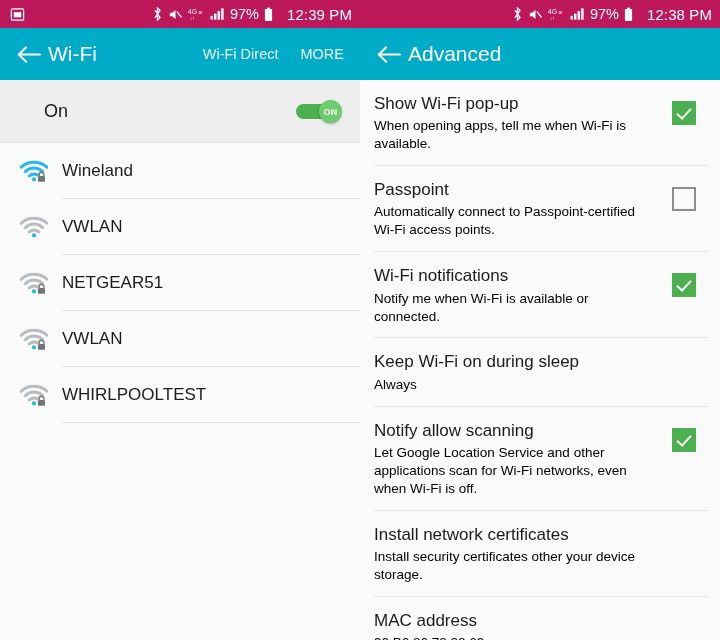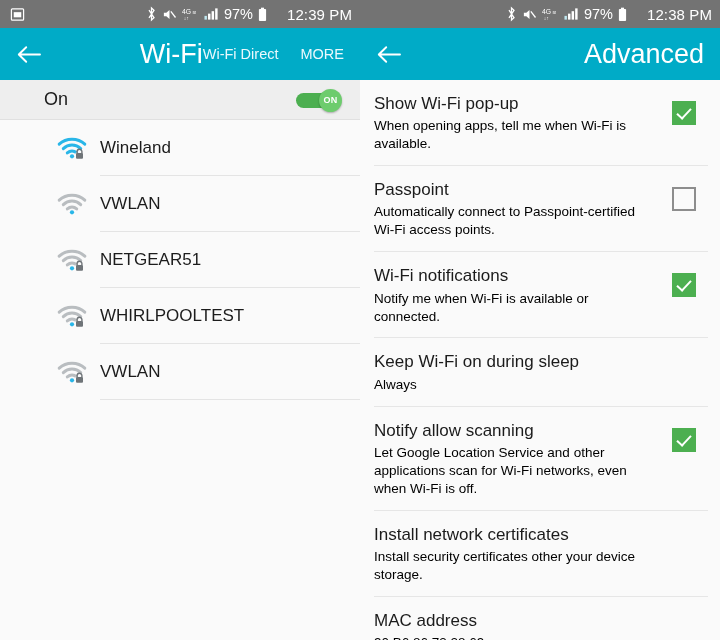--- a/index.html
+++ b/index.html
@@ -6,45 +6,45 @@
   body{
     width:720px;height:640px;
     font-family:"Liberation Sans","DejaVu Sans",sans-serif;
     background:#fafafa;overflow:hidden;
   }
   .screen{display:flex;width:720px;height:640px;}
   .pane{width:360px;height:640px;position:relative;overflow:hidden;background:#fafafa;}
 
   
   .statusbar{
-    height:28px;background:#737373;color:#ffffff;
+    height:28px;background:#be185d;color:#ffffff;
     display:flex;align-items:center;
     padding:0 8px 0 10px;box-sizing:border-box;
     font-size:14px;
   }
   .sb-left{display:flex;align-items:center;gap:6px;flex:1;}
   .sb-right{display:flex;align-items:center;gap:5px;}
-  .sb-time{font-size:15px;letter-spacing:.1px;margin-left:15px;}
+  .sb-time{font-size:15px;letter-spacing:.1px;margin-left:9px;}
   .sb-pct{font-size:14.5px;letter-spacing:0px;}
   .ic{display:inline-block;line-height:0;}
 
   
   .appbar{
     height:52px;background:#00abc7;color:#fff;
     display:flex;align-items:center;box-sizing:border-box;
     padding:0 16px 0 14px;
   }
   .back{width:30px;height:30px;flex:0 0 auto;display:flex;align-items:center;justify-content:center;cursor:pointer;}
-  .appbar-title{font-size:27px;margin-left:4px;flex:1;white-space:nowrap;text-align:right;}
+  .appbar-title{font-size:21px;margin-left:4px;flex:1;white-space:nowrap;}
   .appbar-actions{display:flex;align-items:center;gap:22px;justify-content:center;}
   .appbar-action{font-size:14.5px;color:#eaf9fd;cursor:pointer;white-space:nowrap;}
 
   
   .onrow{
-    height:40px;background:#eeeeee;
+    height:63px;background:#eeeeee;
     display:flex;align-items:center;
     padding:0 18px 0 44px;box-sizing:border-box;
     border-bottom:1px solid #e0e0e0;
   }
   .onrow-label{font-size:18px;color:#1a1a1a;flex:1;}
   .toggle{
     position:relative;width:46px;height:22px;flex:0 0 auto;cursor:pointer;
   }
   .toggle .track{
     position:absolute;left:0;top:4px;width:38px;height:15px;border-radius:8px;background:#4caf50;
@@ -53,21 +53,21 @@
     position:absolute;right:0;top:0;width:23px;height:23px;border-radius:50%;
     background:#6dcc6d;box-shadow:0 1px 2px rgba(0,0,0,.28);
     display:flex;align-items:center;justify-content:center;
     color:#fff;font-size:9px;font-weight:bold;letter-spacing:.2px;
   }
 
   
   .netlist{background:#fafafa;}
   .netrow{
     height:56px;display:flex;align-items:center;
-    padding-left:14px;box-sizing:border-box;cursor:pointer;position:relative;margin-left:38px;
+    padding-left:14px;box-sizing:border-box;cursor:pointer;position:relative;
   }
   .netrow .divider{
     position:absolute;left:62px;right:0;bottom:0;height:1px;background:#e4e4e4;
   }
   .neticon{width:40px;height:32px;flex:0 0 auto;display:flex;align-items:center;justify-content:center;}
   .netname{font-size:17px;color:#1c1c1c;margin-left:8px;}
 
   
   .setlist{background:#fafafa;}
   .setrow{
@@ -217,38 +217,38 @@
               <path d="M6.3 12.6C8.6 10.4 11.6 9.1 15 9.1s6.4 1.3 8.7 3.5" fill="none" stroke="#b9bdc0" stroke-width="3" stroke-linecap="round"></path>
               <path d="M10.3 16.9c1.3-1.2 2.9-2 4.7-2s3.4.8 4.7 2" fill="none" stroke="#b9bdc0" stroke-width="3" stroke-linecap="round"></path>
               <circle cx="15" cy="20.3" r="2.1" fill="#29b6e8"></circle>
               <g transform="translate(18.5,13)">
                 <rect x="0" y="3.6" width="8" height="6.4" rx="1" fill="#fafafa"></rect>
                 <path d="M1.6 4.2V2.6a2.4 2.4 0 0 1 4.8 0v1.6" fill="none" stroke="#6f7478" stroke-width="1.4"></path>
                 <rect x="0.5" y="4.1" width="7" height="5.6" rx="1" fill="#6f7478"></rect>
               </g>
             </svg>
           </div>
-          <div class="netname">WHIRLPOOLTEST</div>
+          <div class="netname">VWLAN</div>
           <div class="divider"></div>
         </div>
         <div class="netrow">
           <div class="neticon">
             <svg width="30" height="24" viewBox="0 0 30 24">
               <path d="M2.2 8.2C5.6 5 10.1 3.2 15 3.2s9.4 1.8 12.8 5" fill="none" stroke="#b9bdc0" stroke-width="3" stroke-linecap="round"></path>
               <path d="M6.3 12.6C8.6 10.4 11.6 9.1 15 9.1s6.4 1.3 8.7 3.5" fill="none" stroke="#b9bdc0" stroke-width="3" stroke-linecap="round"></path>
               <path d="M10.3 16.9c1.3-1.2 2.9-2 4.7-2s3.4.8 4.7 2" fill="none" stroke="#b9bdc0" stroke-width="3" stroke-linecap="round"></path>
               <circle cx="15" cy="20.3" r="2.1" fill="#29b6e8"></circle>
               <g transform="translate(18.5,13)">
                 <rect x="0" y="3.6" width="8" height="6.4" rx="1" fill="#fafafa"></rect>
                 <path d="M1.6 4.2V2.6a2.4 2.4 0 0 1 4.8 0v1.6" fill="none" stroke="#6f7478" stroke-width="1.4"></path>
                 <rect x="0.5" y="4.1" width="7" height="5.6" rx="1" fill="#6f7478"></rect>
               </g>
             </svg>
           </div>
-          <div class="netname">VWLAN</div>
+          <div class="netname">WHIRLPOOLTEST</div>
           <div class="divider"></div>
         </div>
       </div>
   </div>
 
   <div class="pane">
 
     <div class="statusbar">
       <div class="sb-left"></div>
       <div class="sb-right">

